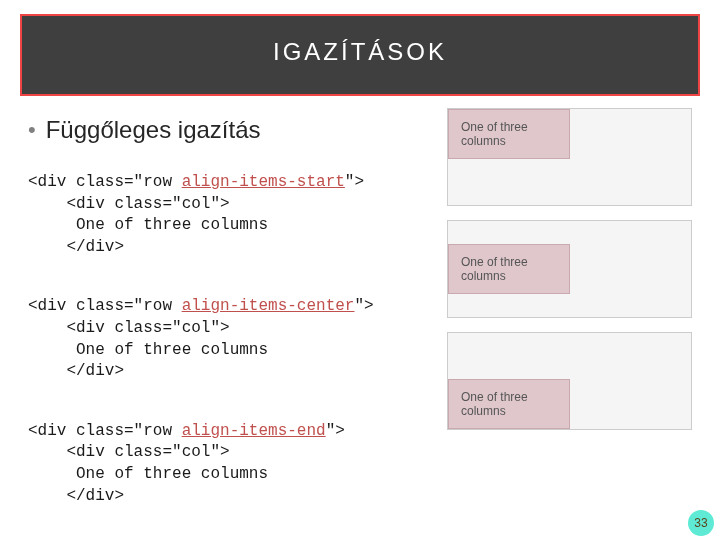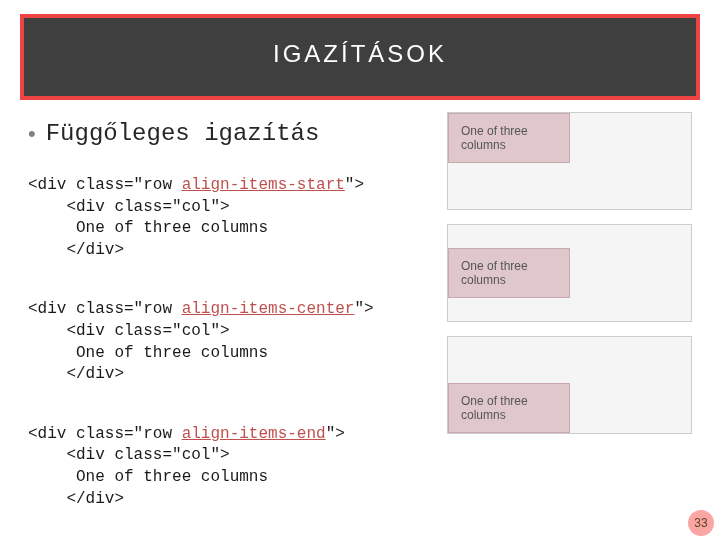--- a/index.html
+++ b/index.html
@@ -7,21 +7,21 @@
     width: 720px;
     height: 540px;
     background: #ffffff;
     font-family: Arial, Helvetica, sans-serif;
     position: relative;
     overflow: hidden;
   }
   .title-box {
     margin: 14px 20px 0 20px;
     background: #3f3f3f;
-    border: 4px solid #ef4444;
+    border: 2px solid #ef4444;
     padding: 22px 0 28px 0;
     text-align: center;
   }
   .title-box span {
     color: #ffffff;
     font-size: 24px;
     letter-spacing: 3px;
     font-weight: 400;
   }
   .content {
@@ -36,21 +36,20 @@
   }
   .bullet-dot {
     color: #808080;
     font-size: 22px;
     line-height: 1;
   }
   .bullet-text {
     font-size: 24px;
     color: #262626;
     font-weight: 400;
-    font-family: Liberation Mono, monospace;
   }
   .code-blocks {
     font-family: "Courier New", Courier, monospace;
     font-size: 16px;
     color: #1a1a1a;
     line-height: 1.35;
   }
   .code-block {
     margin-bottom: 38px;
     white-space: pre;
@@ -86,21 +85,21 @@
     font-size: 12px;
     color: #555555;
   }
   .page-num {
     position: absolute;
     right: 6px;
     bottom: 4px;
     width: 26px;
     height: 26px;
     border-radius: 50%;
-    background: #fca5a5;
+    background: #5eead4;
     color: #5a4520;
     font-size: 12px;
     display: flex;
     align-items: center;
     justify-content: center;
   }
 </style>
 </head>
 <body>
 

